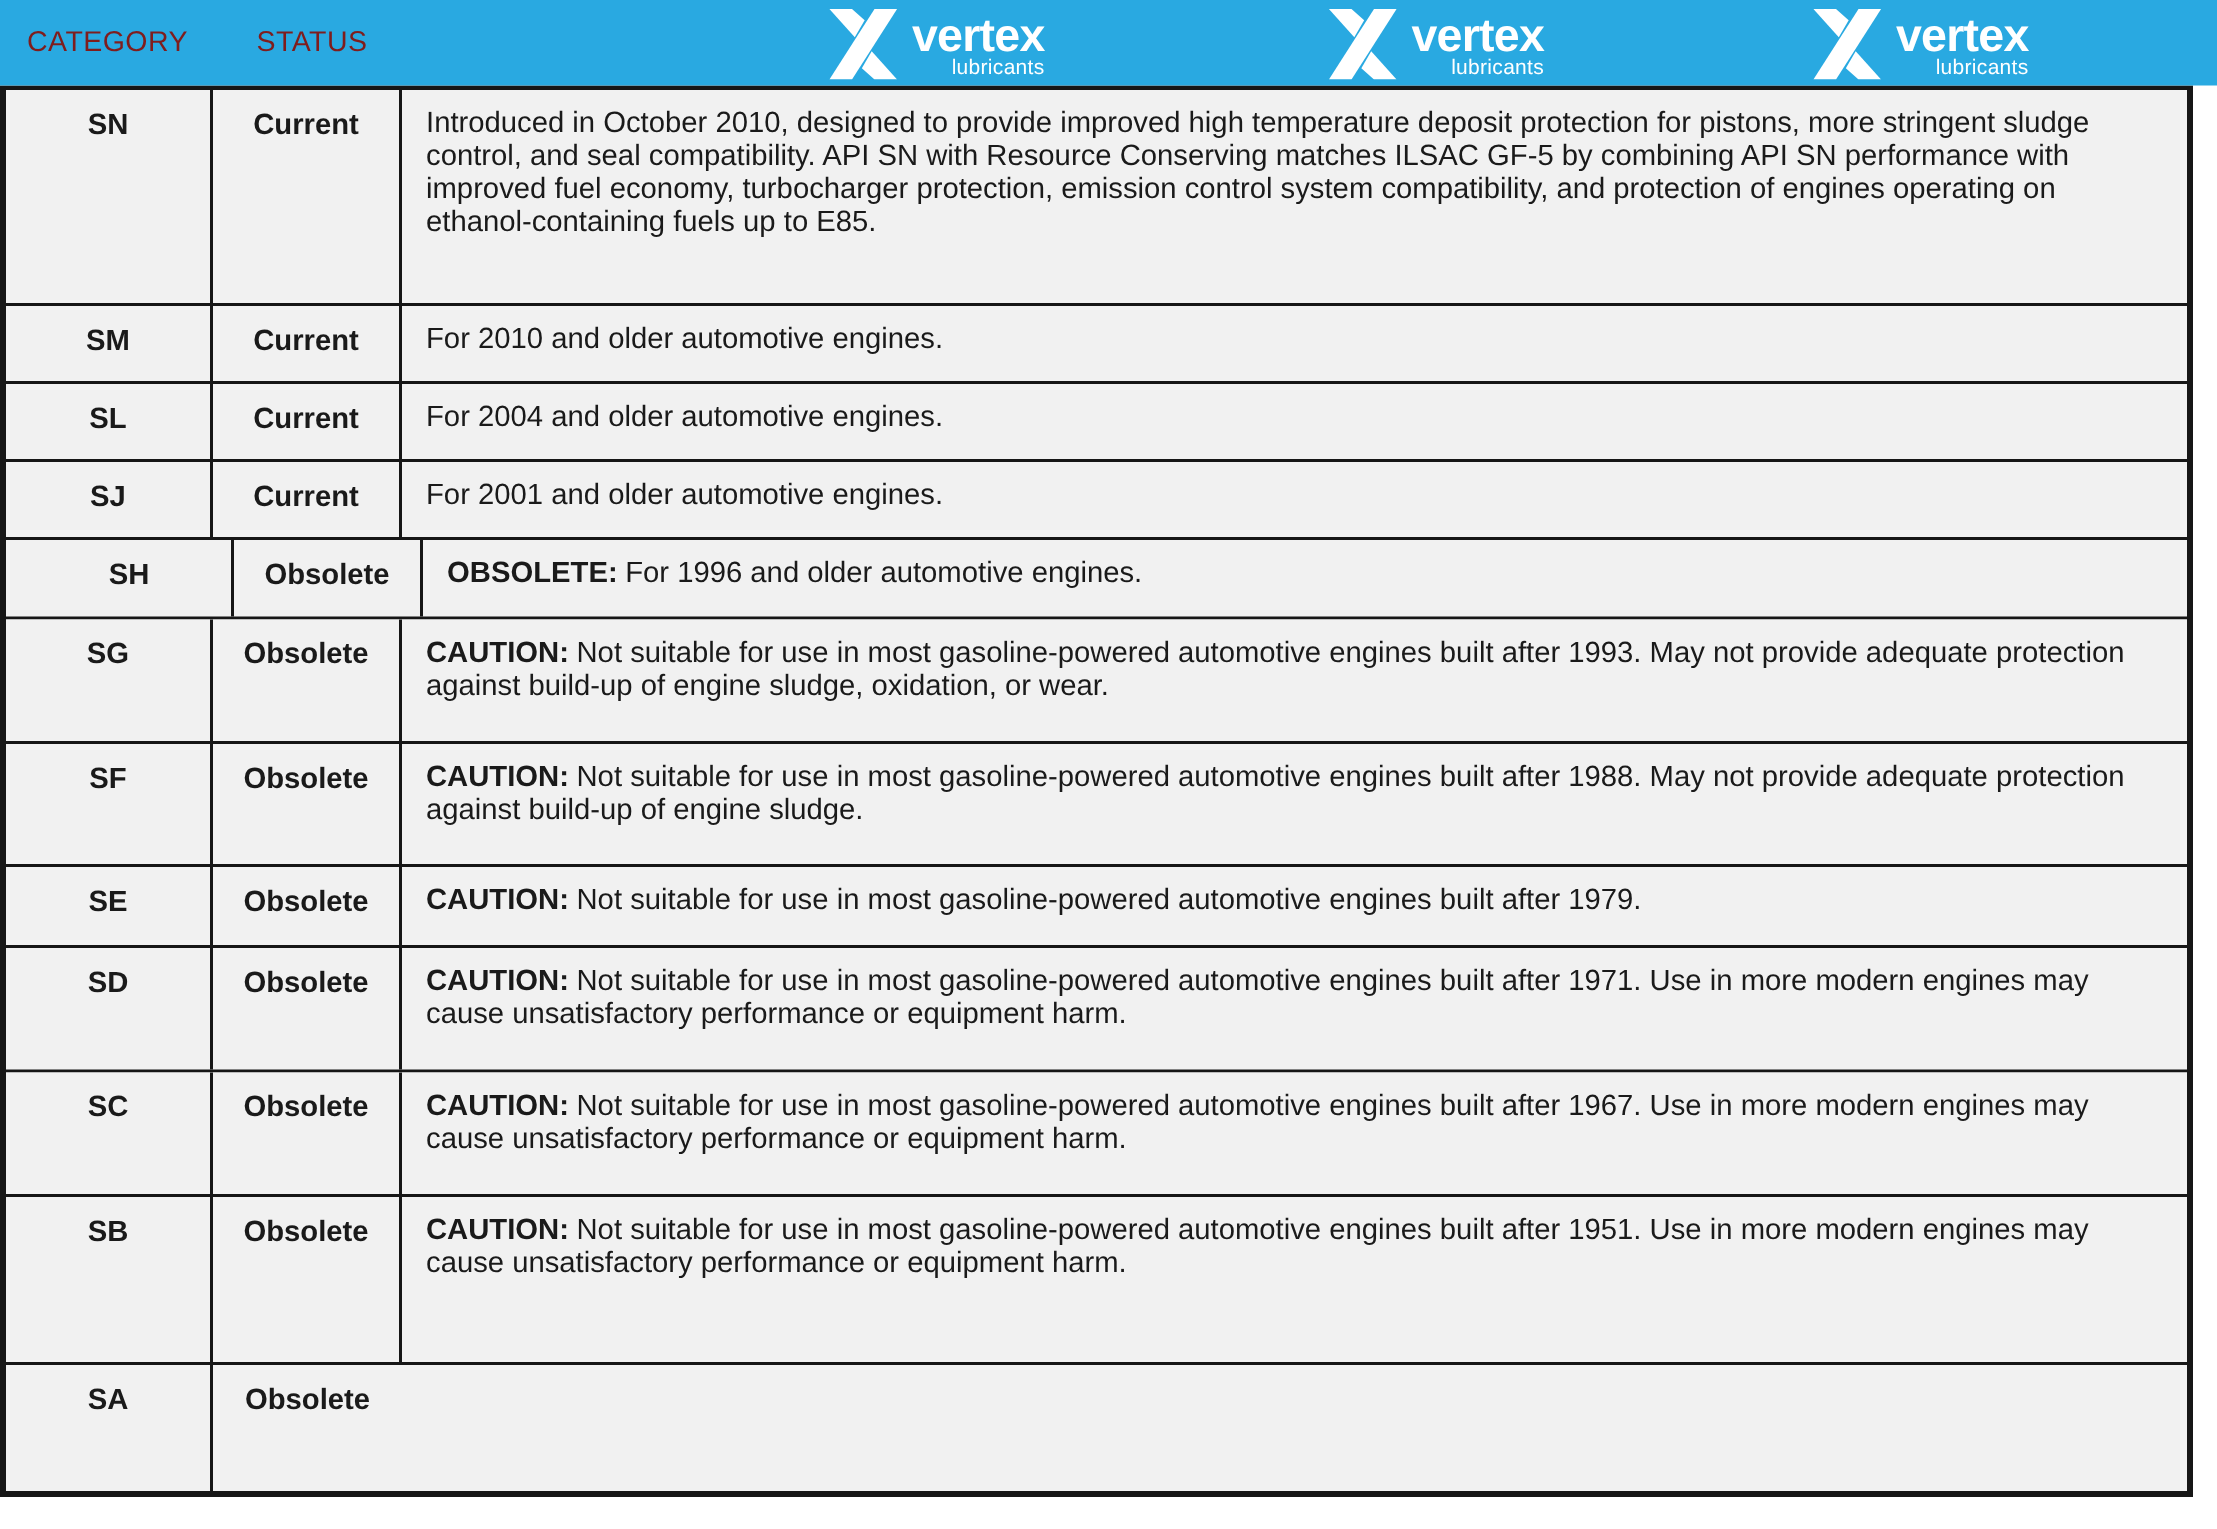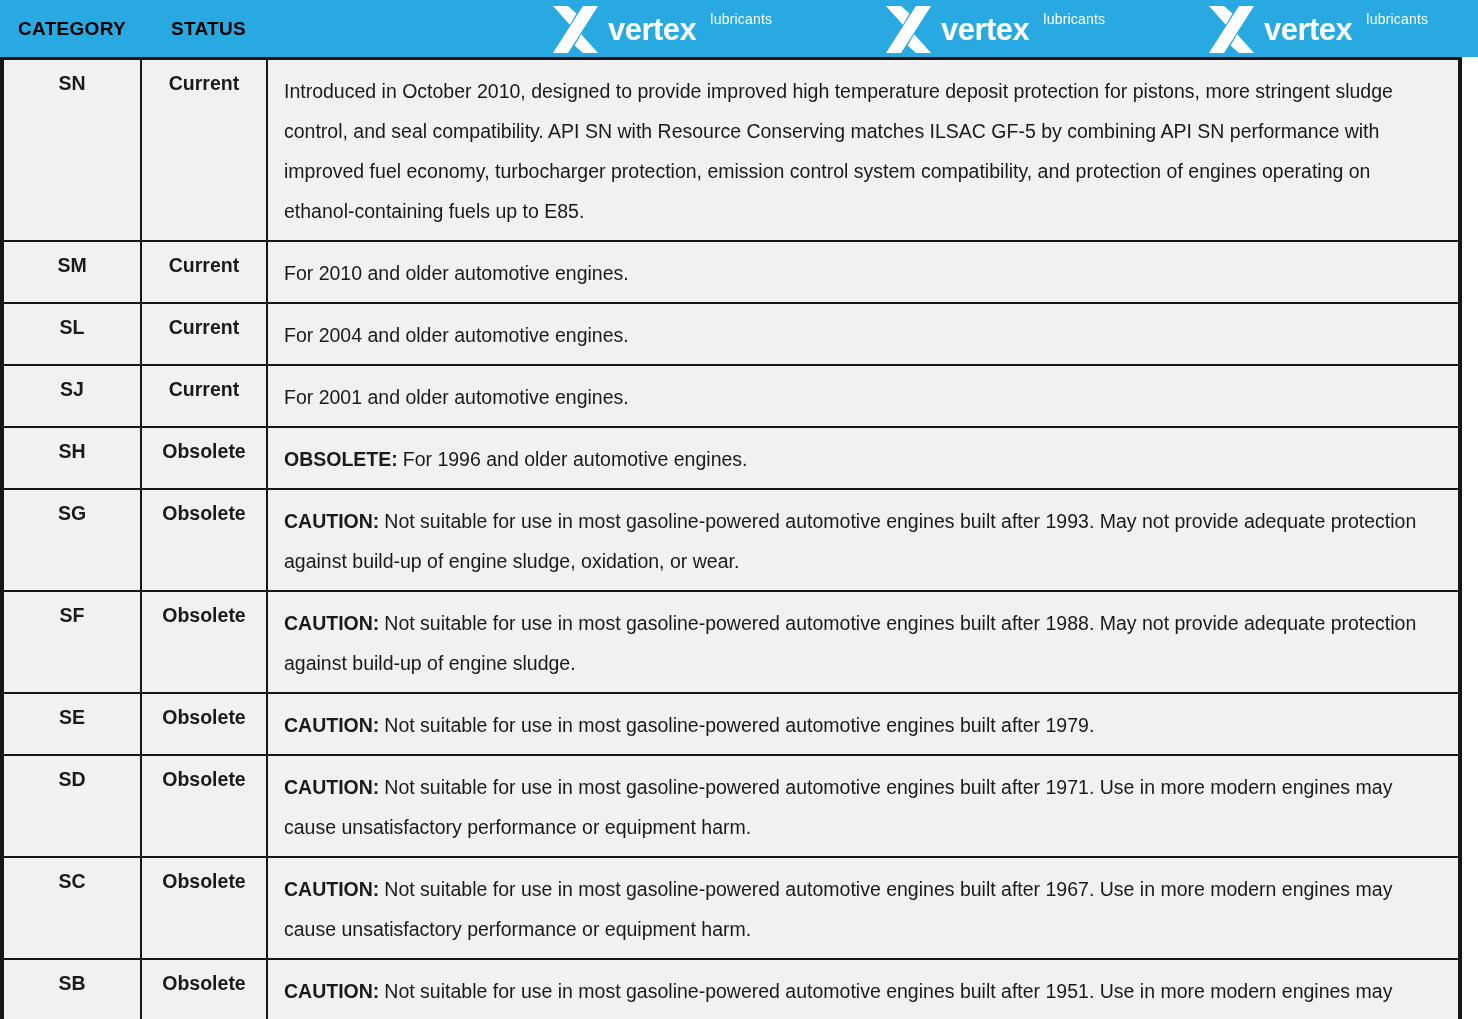--- a/index.html
+++ b/index.html
@@ -24,43 +24,43 @@
     height:57px;
     background:var(--header-bg);
   }
   .band-cols{
     display:grid;
     grid-template-columns:145px 128px auto;
     height:100%;
     align-items:center;
   }
   .band-label{
-    color:#000000;
-    font-weight:bold;
+    color:#7f1d1d;
+    font-weight:normal;
     font-size:19px;
     letter-spacing:.3px;
   }
   .band-label.c1{padding-left:18px;}
   .band-label.c2{padding-left:26px;}
   .band-label.c3{padding-left:17px;}
 
   
   .logo{
     position:absolute;
     top:4px;
     height:50px;
     display:flex;
     align-items:center;
     gap:9px;
   }
   .logo.l1{left:552px;}
   .logo.l2{left:885px;}
   .logo.l3{left:1208px;}
   .logo svg{width:47px;height:47px;display:block;}
-  .logo-word{display:flex;flex-direction:row;line-height:1;}
+  .logo-word{display:flex;flex-direction:column;line-height:1;align-items:flex-end;}
   .logo-brand{
     color:#fff;font-weight:bold;font-size:31px;
     letter-spacing:-.5px;text-transform:lowercase;
   }
   .logo-sub{
     color:#fff;font-size:14px;font-weight:normal;
     text-align:center;margin-top:-2px;padding-left:14px;
     letter-spacing:.2px;
   }
 
@@ -83,31 +83,31 @@
   }
   .cell:last-child{border-right:none;}
   .cat,.stat{
     text-align:center;
     font-weight:bold;
     font-size:19.5px;
   }
   .svc{
     padding:11px 18px 9px 16px;
     font-size:19.5px;
-    line-height:40px;
+    line-height:22px;
   }
   .svc .pfx{font-weight:bold;}
   .svc .pfx:not(:empty){margin-right:5px;}
 
   
   .r0{min-height:144px;}
   .r1{min-height:52px;}
   .r2{min-height:52px;}
   .r3{min-height:52px;}
-  .r4{min-height:53px;}
+  .r4{min-height:53px;padding-left:14px;}
   .r5{min-height:83px;}
   .r6{min-height:82px;}
   .r7{min-height:54px;}
   .r8{min-height:83px;}
   .r9{min-height:83px;}
   .r10{min-height:112px;}
   .r11{min-height:84px;}
 </style>
 </head>
 <body>

